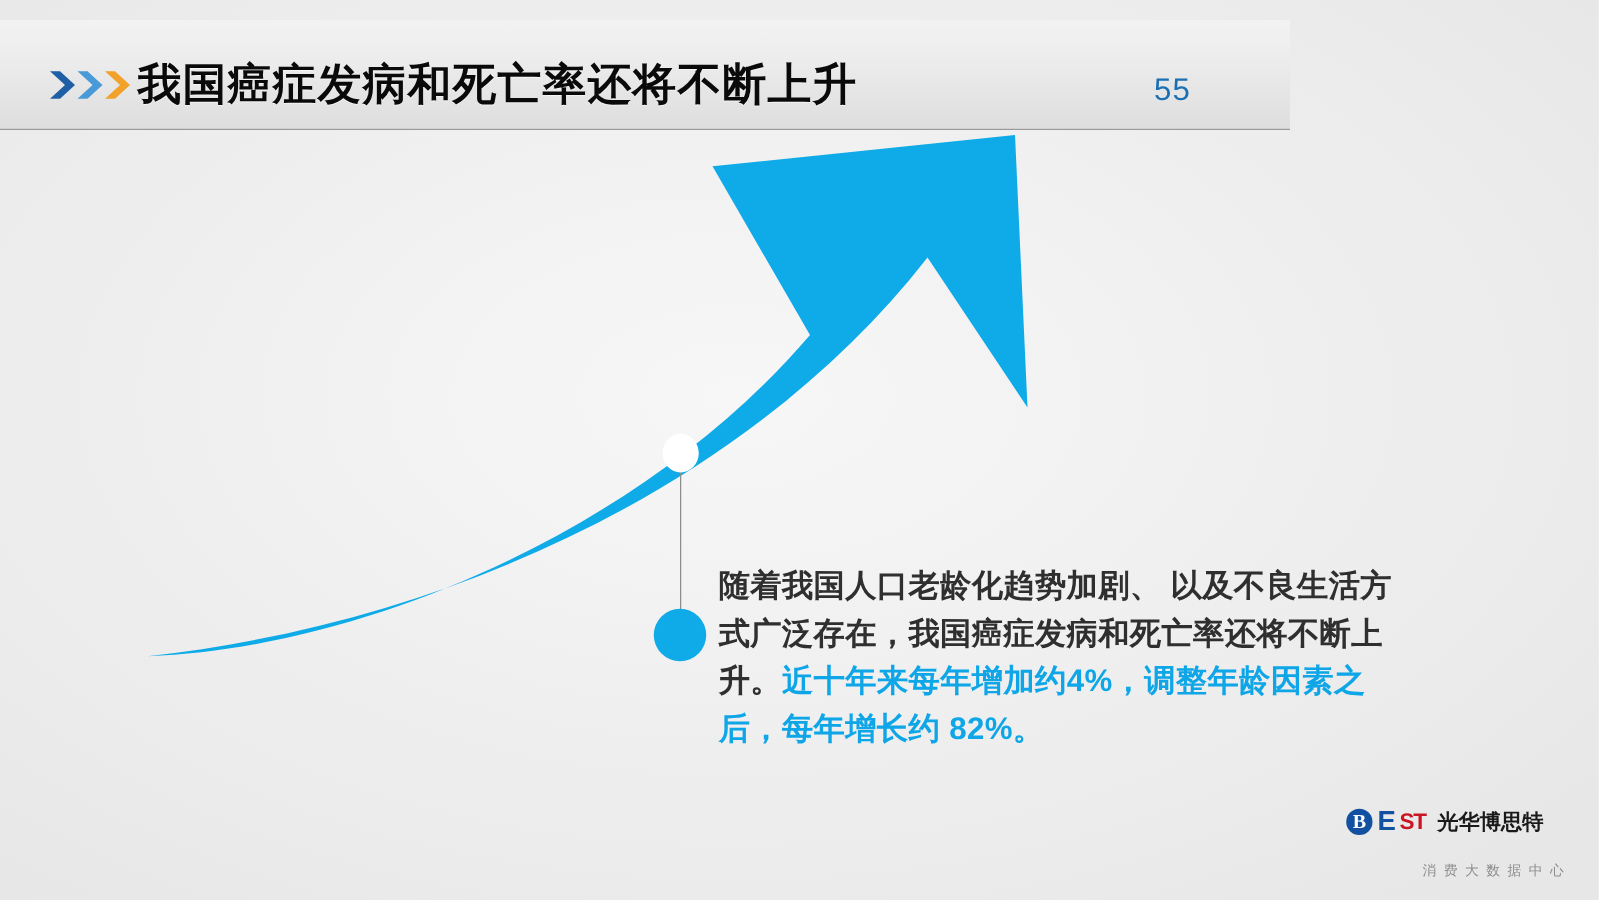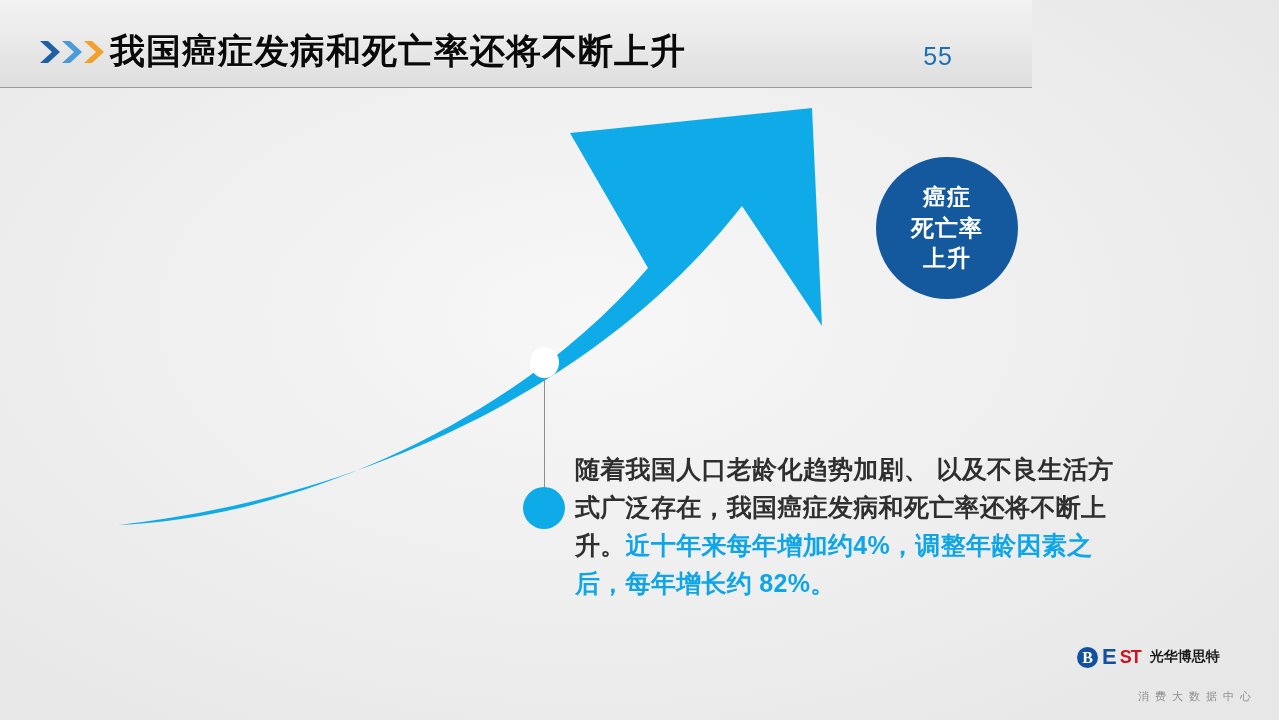--- a/index.html
+++ b/index.html
@@ -19,21 +19,21 @@
     height: 720px;
     background:
       radial-gradient(ellipse 900px 520px at 46% 44%, #f7f7f7 0%, #f0f0f0 45%, #e7e7e7 100%);
     overflow: hidden;
   }
 
   
   .header {
     position: absolute;
     left: 0;
-    top: 0;
+    top: 16px;
     width: 1032px;
     height: 88px;
     background: linear-gradient(to bottom, #f2f2f2 0%, #eeeeee 28%, #e4e4e4 72%, #dedede 100%);
     border-bottom: 1px solid #9a9a9a;
     box-sizing: border-box;
   }
   .header-inner {
     position: absolute;
     left: 0; top: 0; right: 0; bottom: 0;
   }
@@ -166,21 +166,21 @@
     font-size: 16px;
     font-weight: bold;
     line-height: 21px;
     text-align: center;
     font-family: "Liberation Serif", serif;
   }
   .logo-e { color: #1351a0; font-size: 22px; font-weight: bold; letter-spacing: -1px; }
   .logo-st { color: #cc1522; font-size: 18px; font-weight: bold; letter-spacing: -1px; }
   .logo-cn {
     color: #1a1a1a;
-    font-size: 14px;
+    font-size: 17px;
     font-weight: bold;
     margin-left: 5px;
     letter-spacing: 0px;
   }
   .logo-sub {
     margin-top: 19px;
     font-size: 11px;
     color: #8d8d8d;
     letter-spacing: 6px;
     text-align: right;
@@ -219,25 +219,20 @@
                L 822 238
                L 742 118
                C 600 300, 360 410, 118 437 Z" fill="#0fabe8"></path>
     </svg>
   </div>
 
   <div class="connector"></div>
   <div class="dot-white"></div>
   <div class="dot-blue"></div>
 
-  <div class="badge">
-    <span class="badge-line">癌症</span>
-    <span class="badge-line">死亡率</span>
-    <span class="badge-line">上升</span>
-  </div>
 
   <div class="body-text">
     <span>随着我国人口老龄化趋势加剧、 以及不良生活方式广泛存在，我国癌症发病和死亡率还将不断上升。</span><span class="hl">近十年来每年增加约4%，调整年龄因素之后，每年增长约 82%。</span>
   </div>
 
   <div class="logo">
     <div class="logo-main">
       <span class="logo-badge-b">B</span>
       <span class="logo-e">E</span>
       <span class="logo-st">ST</span>

